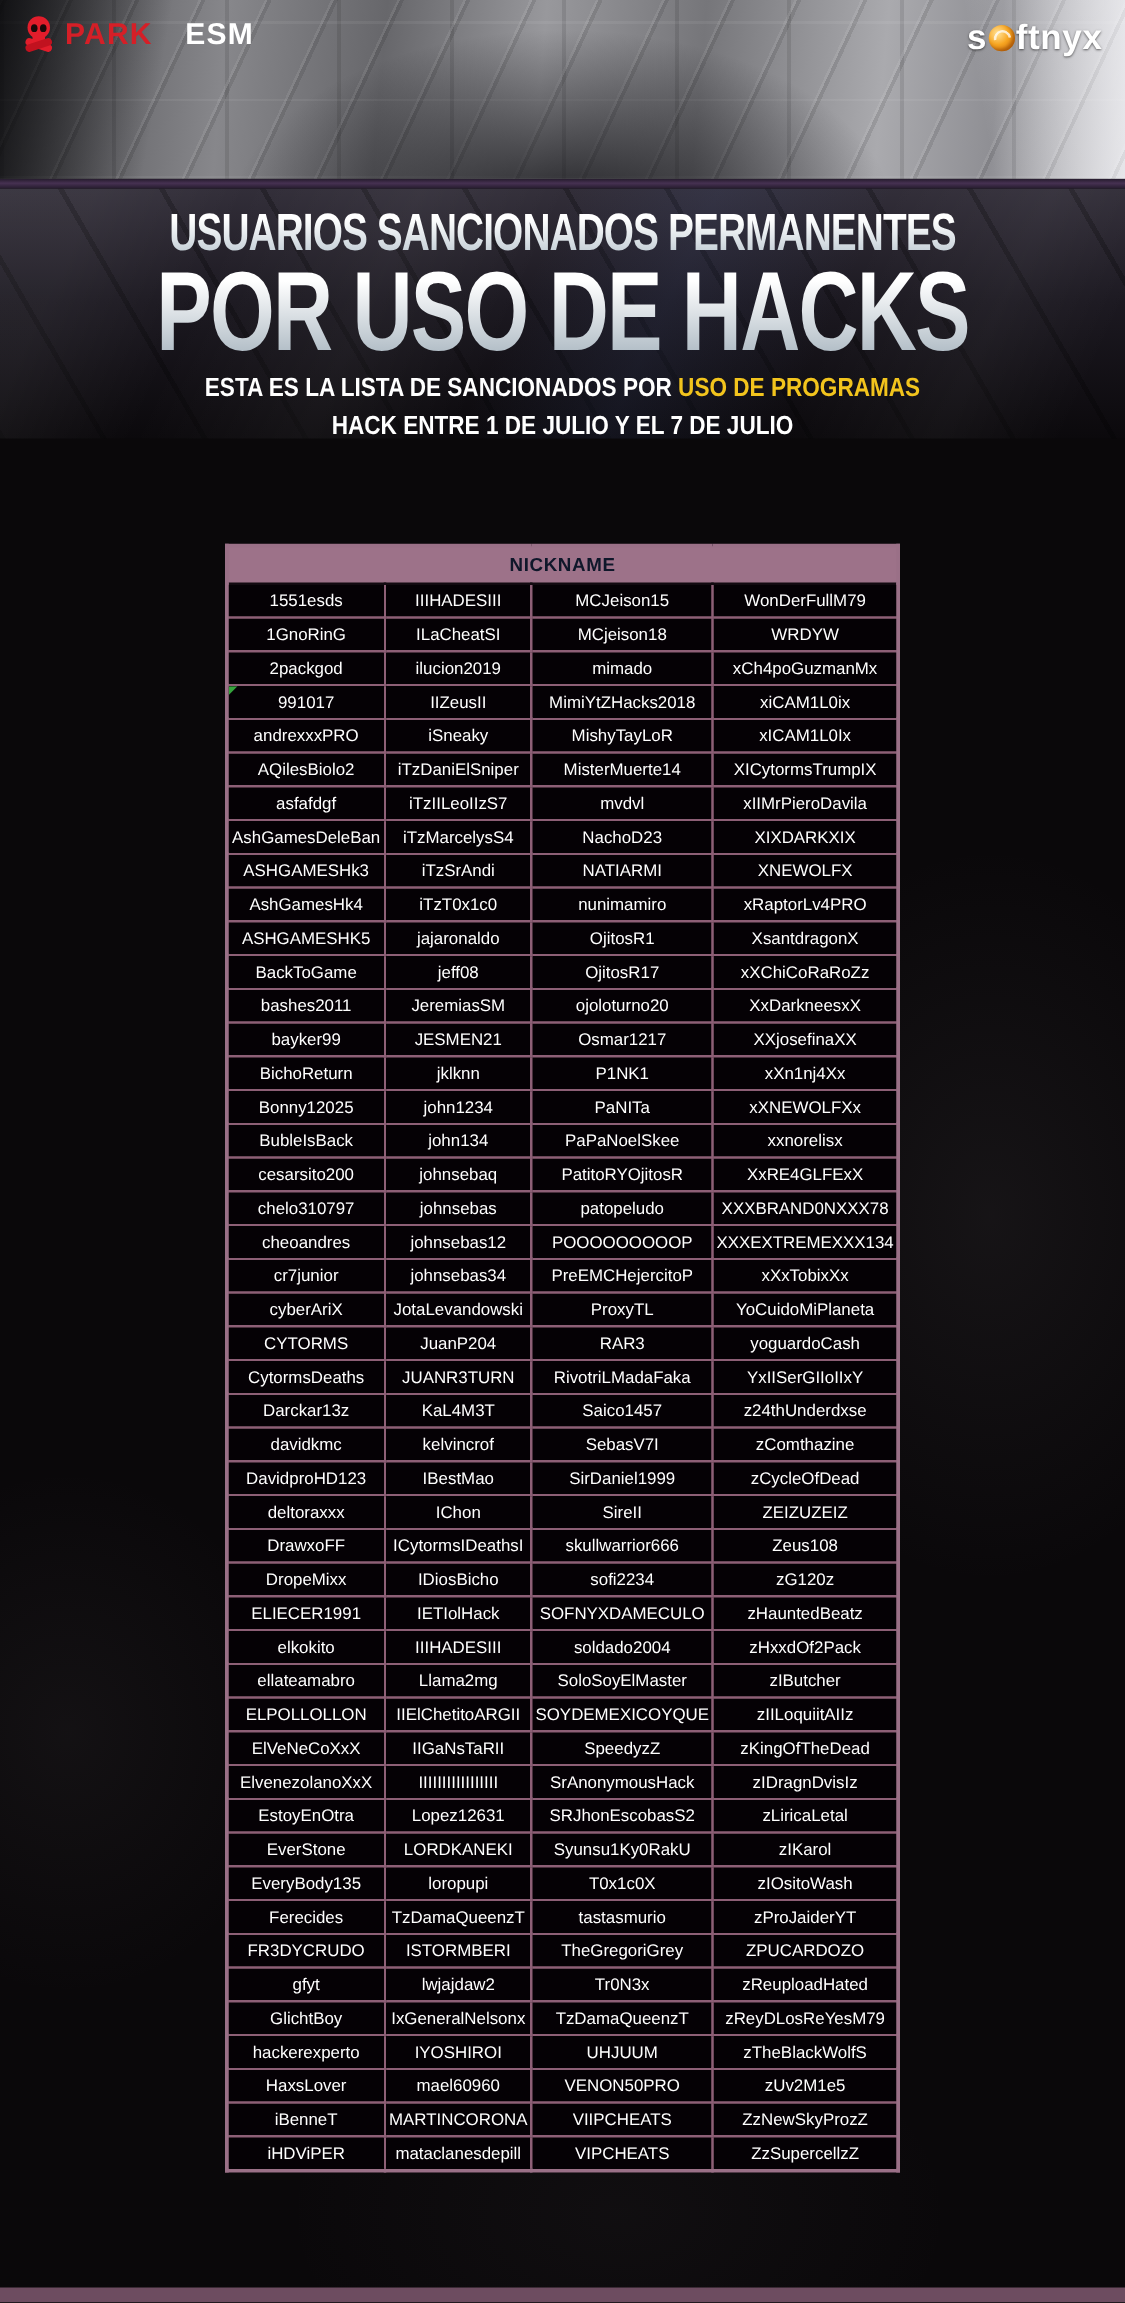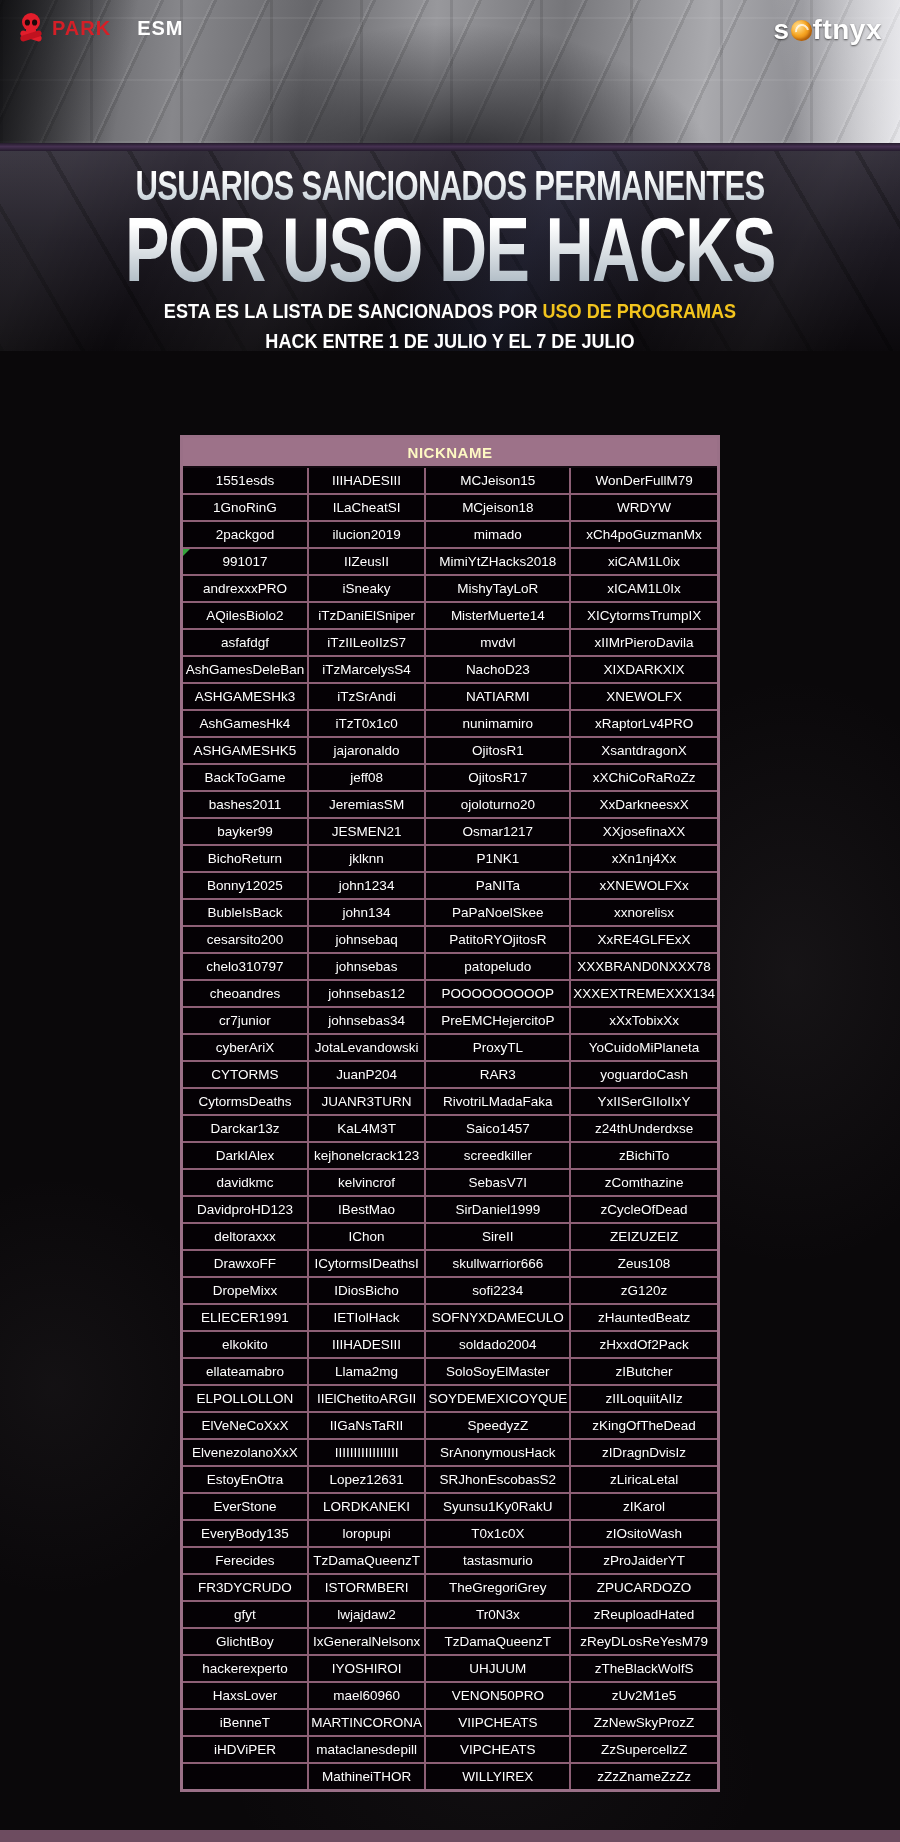--- a/index.html
+++ b/index.html
@@ -16,21 +16,21 @@
     background:
       radial-gradient(ellipse 430px 250px at 50% 125%, rgba(16,16,20,0.92), rgba(16,16,20,0) 62%),
       linear-gradient(100deg, rgba(8,8,10,0.85) 0%, rgba(8,8,10,0) 15%),
       linear-gradient(260deg, rgba(248,248,252,0.55) 0%, rgba(248,248,252,0) 14%),
       repeating-linear-gradient(115deg, rgba(255,255,255,0.08) 0 2px, rgba(0,0,0,0.10) 2px 5px, transparent 5px 48px),
       repeating-linear-gradient(0deg, rgba(255,255,255,0.06) 0 2px, transparent 2px 62px),
       repeating-linear-gradient(90deg, rgba(0,0,0,0.10) 0 3px, transparent 3px 90px),
       linear-gradient(95deg,#4a4a4e 0%,#87878b 20%,#67676b 34%,#98989c 48%,#76767a 62%,#aaaaae 78%,#8f8f94 88%,#d8d8db 100%);
   }
   .park-logo{position:absolute;left:16px;top:12px;display:flex;align-items:center;gap:6px;}
-  .park-logo .word{font-size:20px;font-weight:bold;letter-spacing:1px;line-height:28px;}
+  .park-logo .word{font-size:24px;font-weight:bold;letter-spacing:1px;line-height:28px;}
   .park-logo .park{color:#d51f27;}
   .park-logo .esm{color:#ffffff;margin-left:20px;}
   .softnyx-logo{position:absolute;right:18px;top:14px;display:flex;align-items:center;color:#ffffff;
     font-weight:bold;font-size:28px;letter-spacing:0.5px;text-shadow:0 1px 2px rgba(0,0,0,0.6);}
   .softnyx-o{display:inline-block;width:21px;height:21px;border-radius:50%;margin:0 1px;
     background:radial-gradient(circle at 34% 32%, #ffd884 8%, #f7a622 45%, #df7d0e 85%);
     box-shadow:inset -2px -2px 3px rgba(120,50,0,0.5);position:relative;}
   .softnyx-o::after{content:"";position:absolute;left:4px;top:4px;width:10px;height:10px;
     border:2px solid rgba(255,255,255,0.75);border-right-color:transparent;border-bottom-color:transparent;
     border-radius:50%;transform:rotate(35deg);}
@@ -68,21 +68,21 @@
       radial-gradient(ellipse 300px 420px at 88% 42%, rgba(130,124,130,0.10), transparent 70%),
       radial-gradient(ellipse 260px 300px at 6% 70%, rgba(130,124,130,0.08), transparent 70%),
       radial-gradient(ellipse 380px 240px at 55% 96%, rgba(120,114,120,0.06), transparent 70%),
       #0a080a;
   }
   table.banlist{
     width:540px;margin:0 auto;border-collapse:collapse;
     border:3px solid #9a7087;background:#050105;
   }
   table.banlist th{
-    background:#9d7289;color:#fef9c3;font-size:15px;font-weight:bold;letter-spacing:0.5px;
+    background:#9d7289;color:#0f172a;font-size:15px;font-weight:bold;letter-spacing:0.5px;
     height:26px;border-bottom:2px solid #120a10;
   }
   table.banlist td{
     border:2px solid #8d5f76;color:#ffffff;background:#050105;
     font-size:13.5px;text-align:center;height:25px;line-height:25px;
     white-space:nowrap;overflow:hidden;position:relative;padding:0 2px;
   }
   table.banlist td.marker::before{
     content:"";position:absolute;left:0;top:0;width:0;height:0;
     border-left:7px solid #35a33c;border-bottom:7px solid transparent;
@@ -284,26 +284,20 @@
           <td>RivotriLMadaFaka</td>
           <td>YxIISerGIIoIIxY</td>
         </tr>
         <tr>
           <td>Darckar13z</td>
           <td>KaL4M3T</td>
           <td>Saico1457</td>
           <td>z24thUnderdxse</td>
         </tr>
         <tr>
-          <td>DarkIAlex</td>
-          <td>kejhonelcrack123</td>
-          <td>screedkiller</td>
-          <td>zBichiTo</td>
-        </tr>
-        <tr>
           <td>davidkmc</td>
           <td>kelvincrof</td>
           <td>SebasV7I</td>
           <td>zComthazine</td>
         </tr>
         <tr>
           <td>DavidproHD123</td>
           <td>IBestMao</td>
           <td>SirDaniel1999</td>
           <td>zCycleOfDead</td>
@@ -421,23 +415,17 @@
           <td>MARTINCORONA</td>
           <td>VIIPCHEATS</td>
           <td>ZzNewSkyProzZ</td>
         </tr>
         <tr>
           <td>iHDViPER</td>
           <td>mataclanesdepill</td>
           <td>VIPCHEATS</td>
           <td>ZzSupercellzZ</td>
         </tr>
-        <tr>
-          <td></td>
-          <td>MathineiTHOR</td>
-          <td>WILLYIREX</td>
-          <td>zZzZnameZzZz</td>
-        </tr>
       </tbody>
   </table>
 </div>
 
 <div class="footer-bar"></div>
 
 </body></html>

